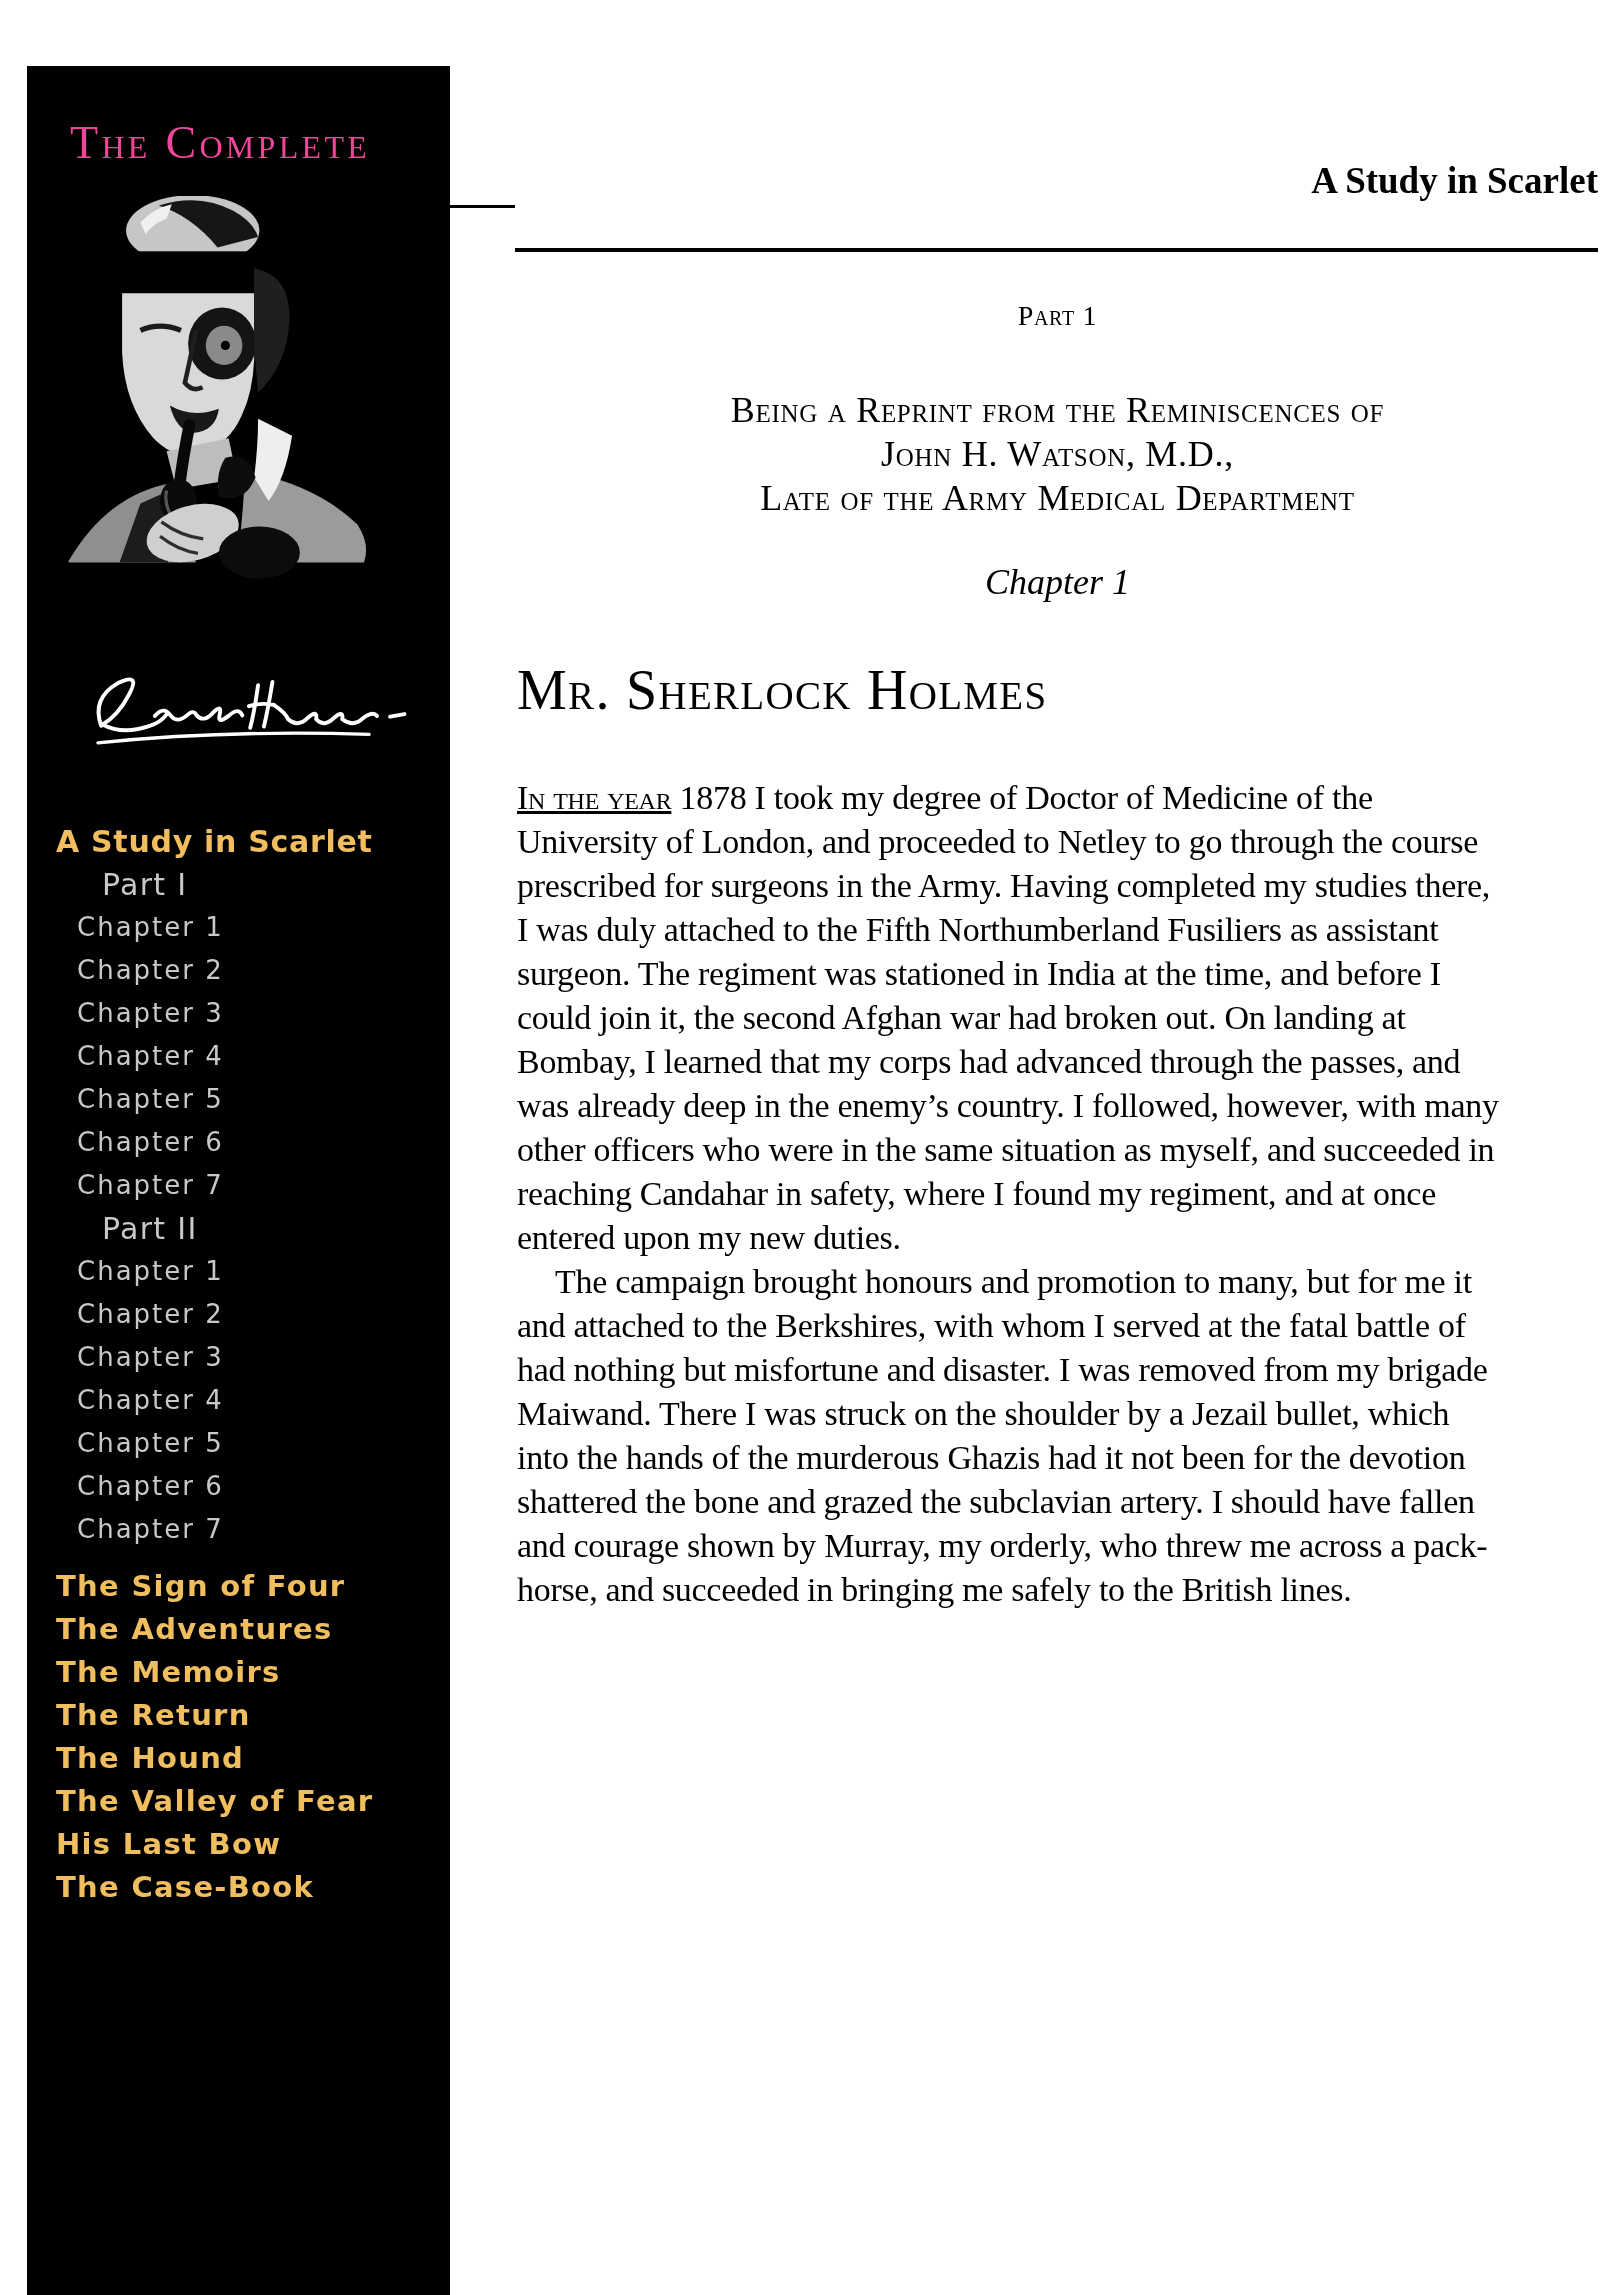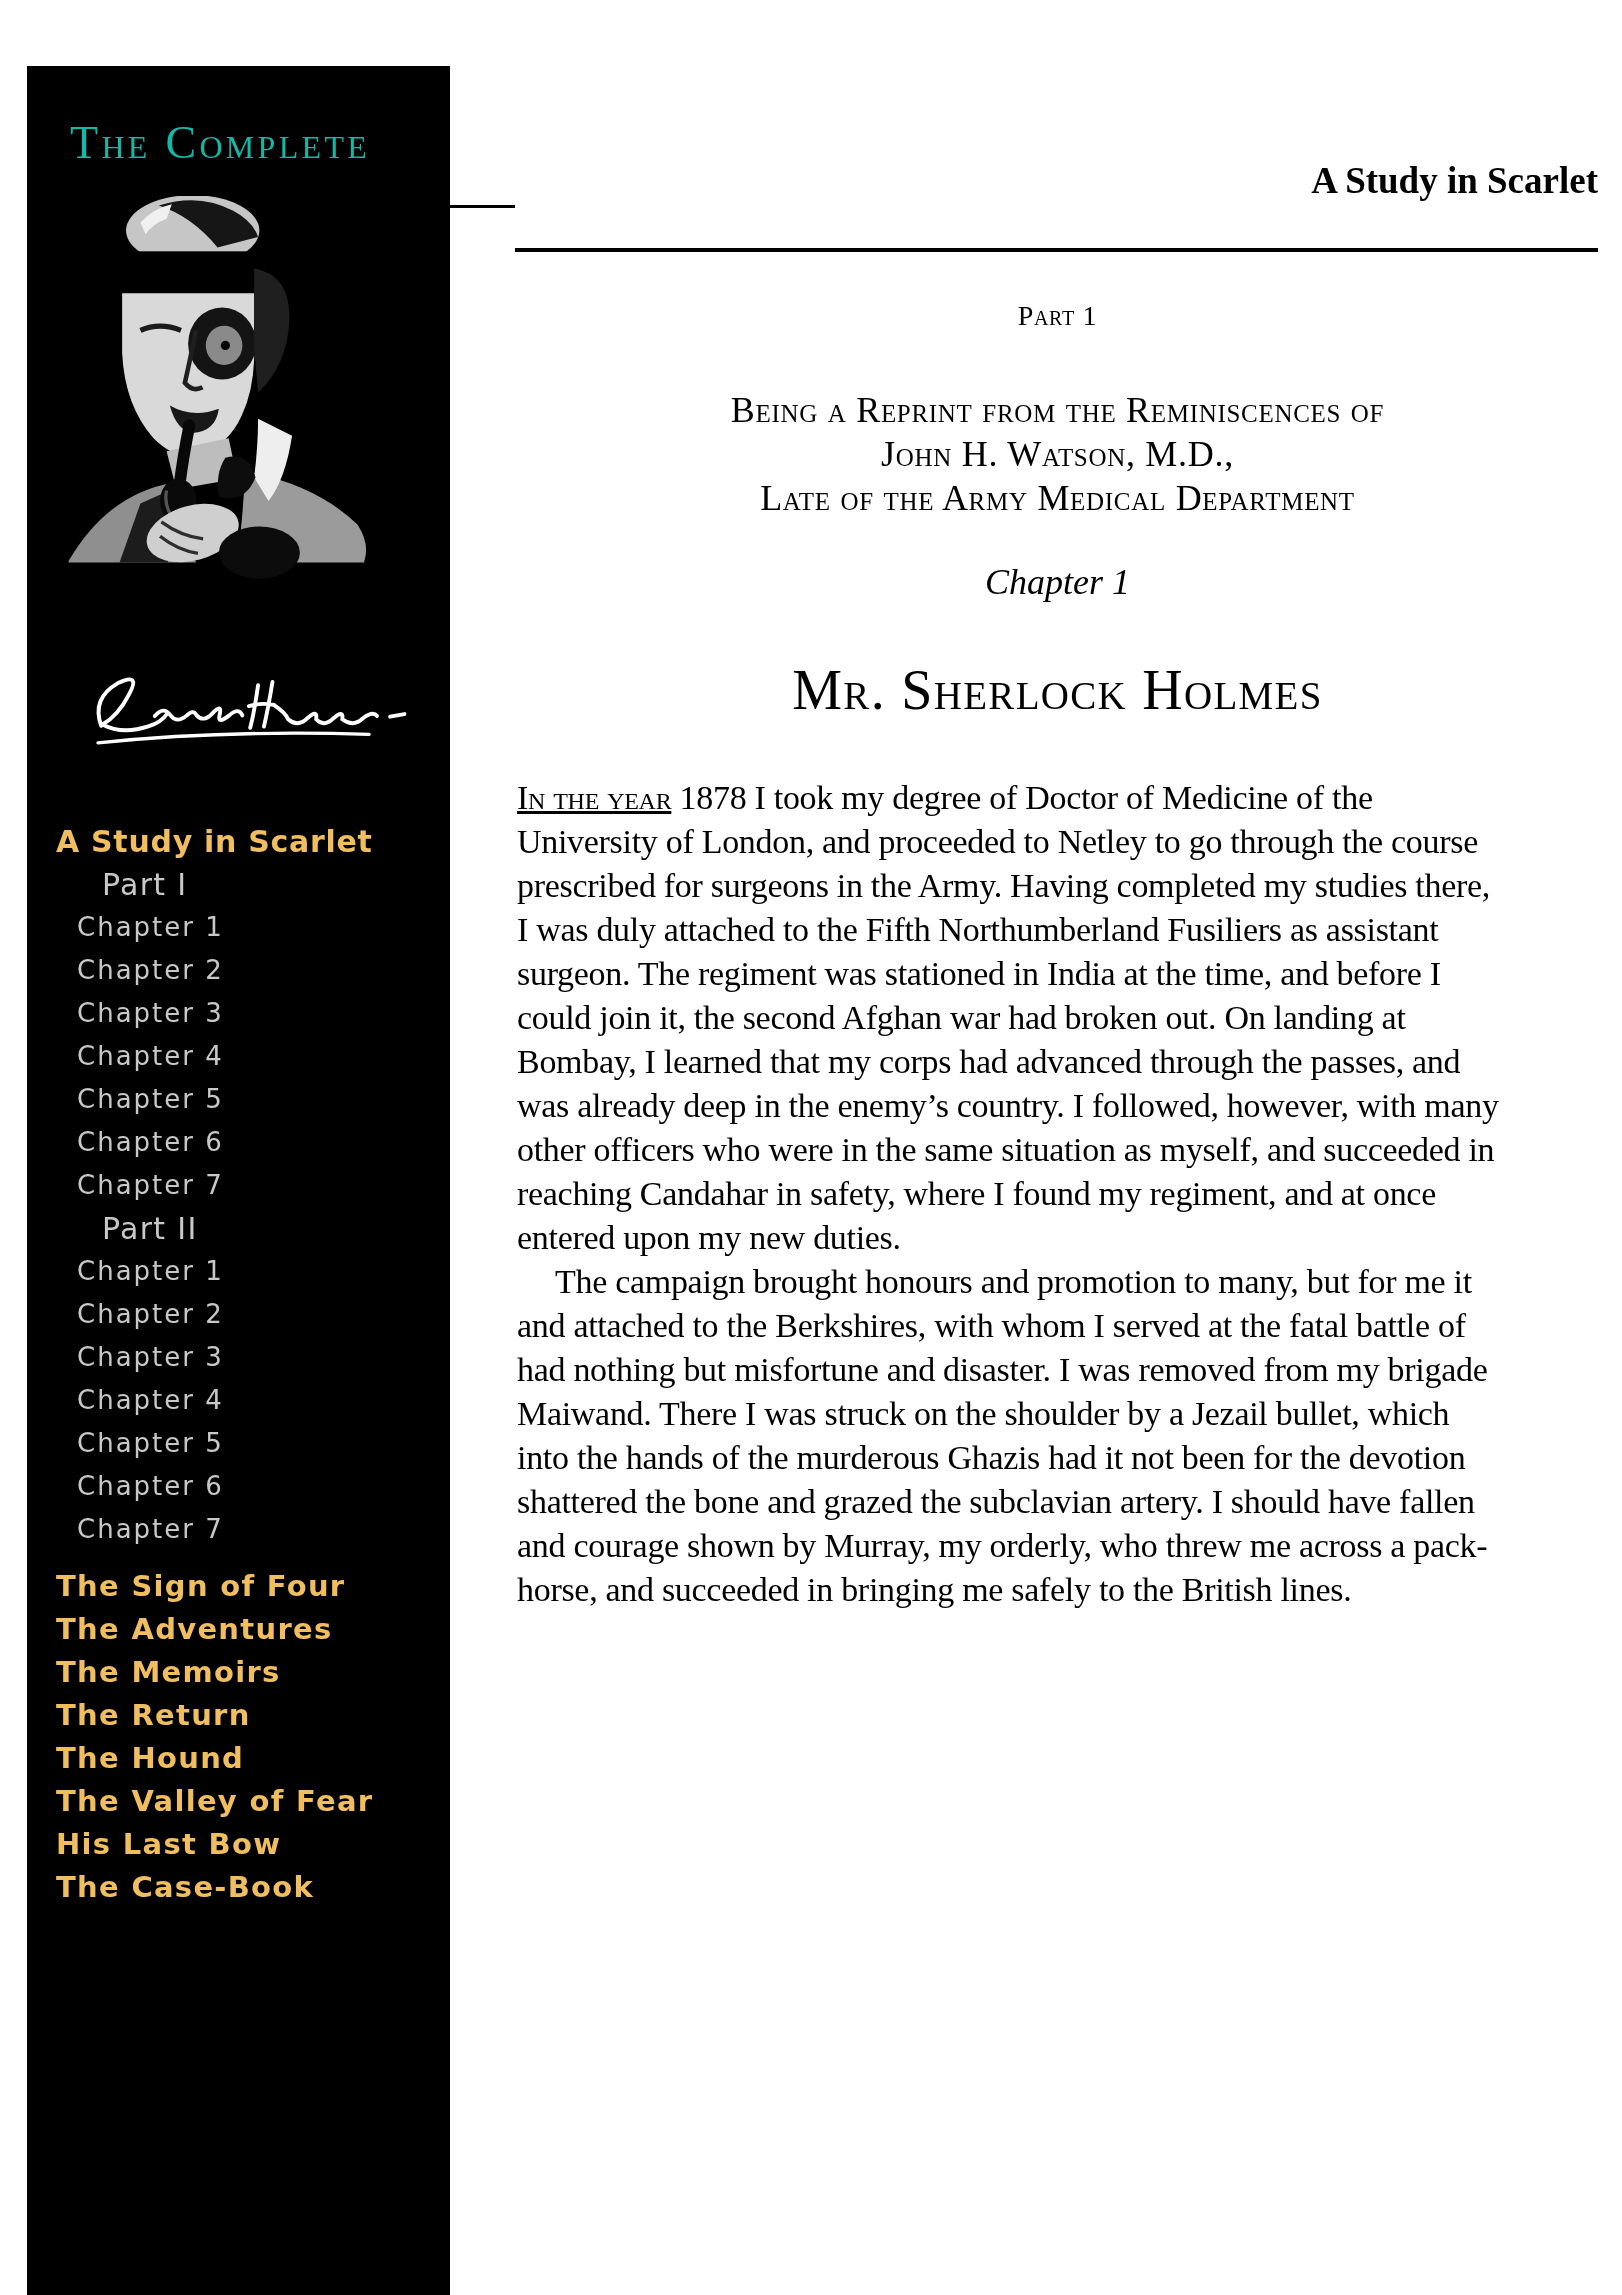--- a/index.html
+++ b/index.html
@@ -16,21 +16,21 @@
 
   
   #sidebar{
     position:absolute;left:27px;top:66px;width:423px;height:2229px;
     background:var(--sidebar-bg);
   }
   .brand{
     position:absolute;left:43px;top:51px;
     font-family:"Liberation Serif",serif;
     font-variant:small-caps;font-size:46px;line-height:52px;
-    letter-spacing:3.3px;color:#14b8a6;white-space:nowrap;
+    letter-spacing:3.3px;color:#ec4899;white-space:nowrap;
   }
   .portrait{position:absolute;left:35px;top:130px;}
 
   .nav{position:absolute;left:0;top:754px;width:100%;}
   .nav-item{line-height:43px;white-space:nowrap;cursor:pointer;}
   .nav-item.book-active{
     padding-left:29px;color:var(--gold);
     font-family:"DejaVu Sans","Liberation Sans",sans-serif;
     font-weight:bold;font-size:30px;letter-spacing:0.7px;
   }
@@ -66,21 +66,21 @@
   }
   .subtitle{
     position:absolute;top:388px;width:100%;text-align:center;
     font-variant:small-caps;font-size:36px;line-height:44px;letter-spacing:0.7px;
   }
   .chapter-label{
     position:absolute;top:560px;width:100%;text-align:center;
     font-style:italic;font-size:36px;line-height:44px;
   }
   .chapter-title{
-    position:absolute;top:658px;width:100%;text-align:center;
+    position:absolute;top:658px;width:100%;
     font-variant:small-caps;font-size:56px;line-height:65px;letter-spacing:1.3px;
   }
   .body-text{
     position:absolute;top:776px;left:0;width:100%;
     font-size:34px;line-height:44px;letter-spacing:-0.3px;
   }
   .body-text .line{white-space:nowrap;}
   .body-text .line.indent{text-indent:38px;}
   .sc{font-variant:small-caps;text-decoration:underline;}
 </style>

